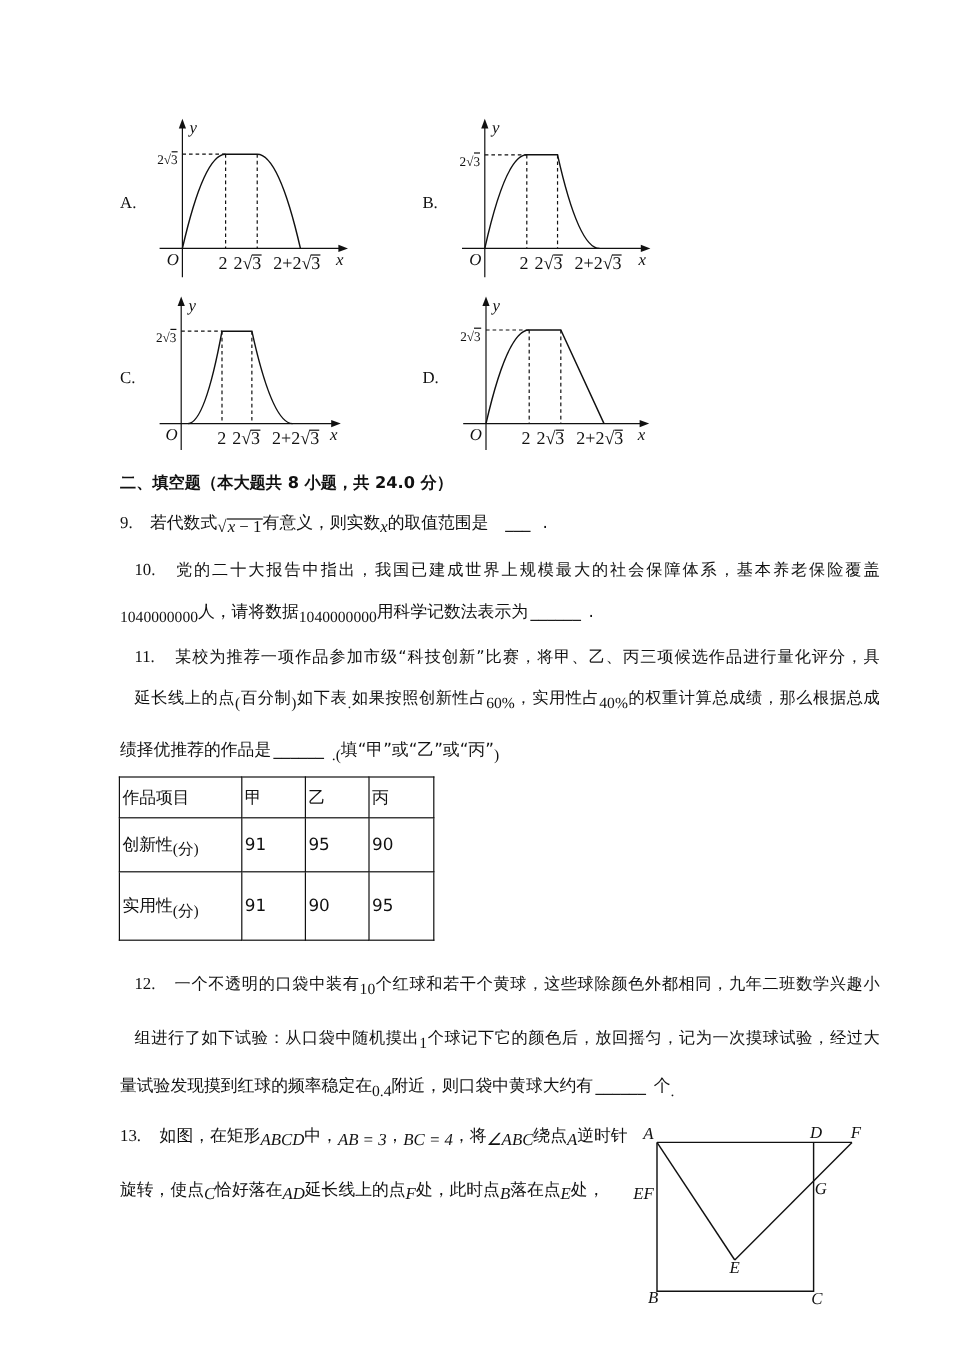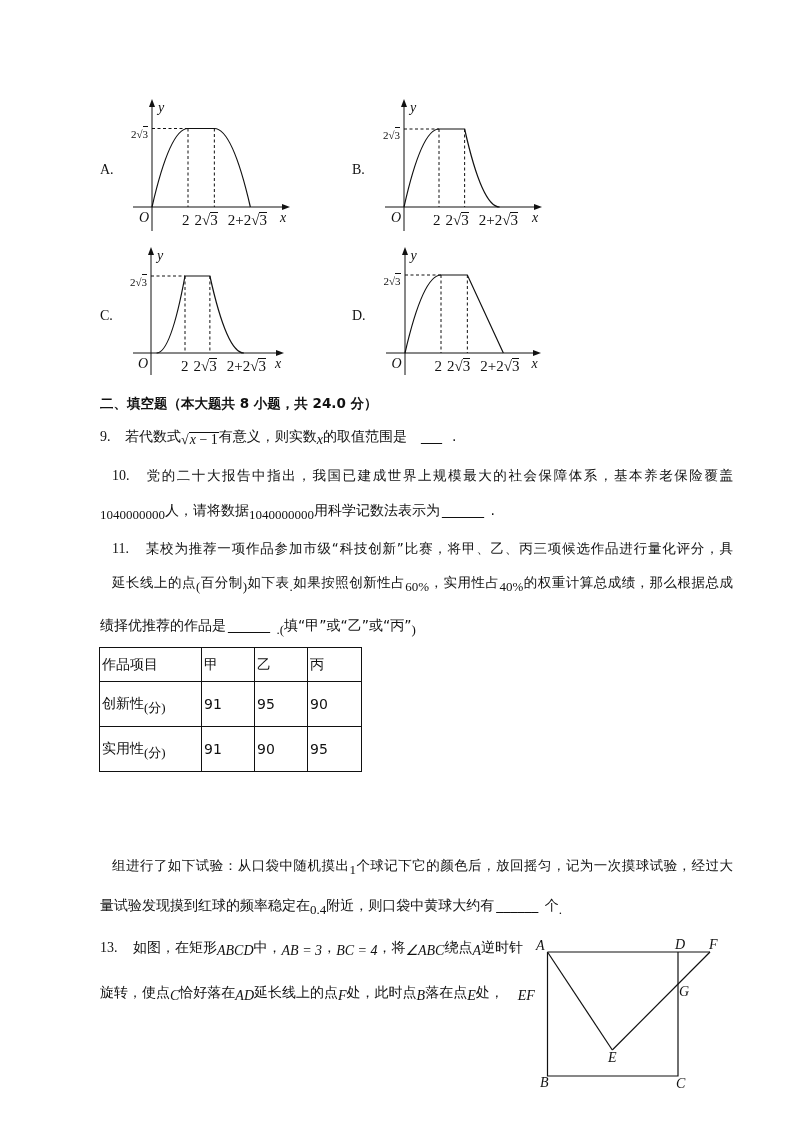--- a/index.html
+++ b/index.html
@@ -171,39 +171,40 @@
       <td>甲</td>
       <td>乙</td>
       <td>丙</td>
     </tr>
     <tr style="height:45px">
       <td><span>创新性</span><span class="unit">(分)</span></td>
       <td>91</td>
       <td>95</td>
       <td>90</td>
     </tr>
-    <tr style="height:45px">
+    <tr style="height:57px">
       <td><span>实用性</span><span class="unit">(分)</span></td>
       <td>91</td>
       <td>90</td>
       <td>95</td>
     </tr>
   </tbody>
     </table>
 
+  <div class="txt full" style="top:810px"><span class="qn">12.</span><span>一个不透明的口袋中装有</span><span class="n">10</span><span>个红球和若干个黄球，这些球除颜色外都相同，九年二班数学兴趣小</span></div>
   <div class="txt full" style="top:855px"><span>组进行了如下试验：从口袋中随机摸出</span><span class="n">1</span><span>个球记下它的颜色后，放回摇匀，记为一次摸球试验，经过大</span></div>
   <div class="txt" style="top:895px">
     <span>量试验发现摸到红球的频率稳定在</span><span class="n">0.4</span><span>附近，则口袋中黄球大约有</span><span class="blank">______</span><span> 个</span><span class="sm">.</span>
   </div>
 
   <div class="txt" style="top:937px">
     <span class="qn">13.</span><span>如图，在矩形</span><span class="mx">ABCD</span><span>中，</span><span class="mx">AB = 3</span><span>，</span><span class="mx">BC = 4</span><span>，将</span><span class="mx">∠ABC</span><span>绕点</span><span class="mi">A</span><span>逆时针</span>
   </div>
   <div class="txt" style="top:982px">
-    <span>旋转，使点</span><span class="mi">C</span><span>恰好落在</span><span class="mx">AD</span><span>延长线上的点</span><span class="mi">F</span><span>处，此时点</span><span class="mi">B</span><span>落在点</span><span class="mi">E</span><span>处，</span><span class="mx" style="margin-left:14px">EF</span>
+    <span>旋转，使点</span><span class="mi">C</span><span>恰好落在</span><span class="mx">AD</span><span>延长线上的点</span><span class="mi">F</span><span>处，此时点</span><span class="mi">B</span><span>落在点</span><span class="mi">E</span><span>处，</span><span class="mx" style="margin-left:24px">EF</span>
   </div>
 
   <svg class="geo" width="200" height="170">
     <polyline points="17.5,22 17.5,146 148,146 148,22"></polyline>
     <line x1="17.5" y1="22" x2="180" y2="22"></line>
     <line x1="17.5" y1="22" x2="82.3" y2="120"></line>
     <line x1="82.3" y1="120" x2="180" y2="22"></line>
   </svg>
   <span class="pt" style="left:536px;top:937px">A</span>
   <span class="pt" style="left:675px;top:936px">D</span>

